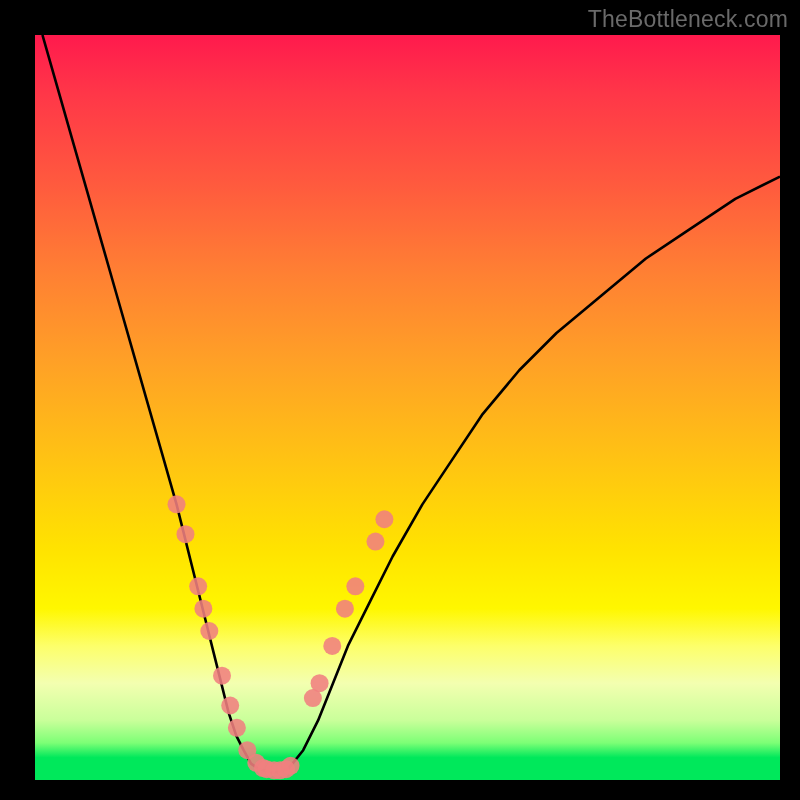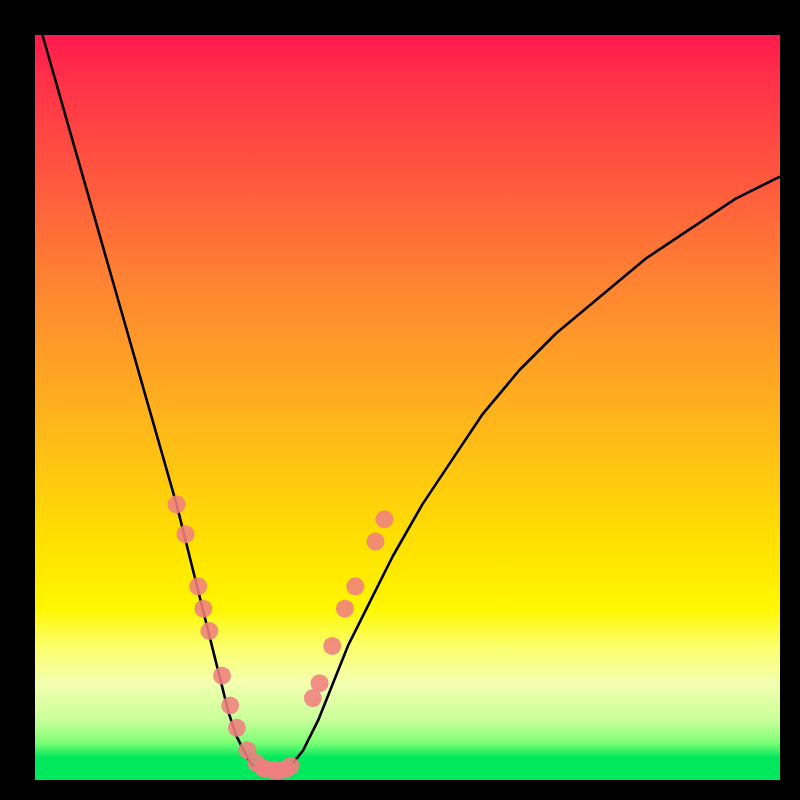--- a/index.html
+++ b/index.html
@@ -59,20 +59,21 @@
     left: 0;
     top: 0;
     width: 745px;
     height: 745px;
   }
 </style>
 </head>
 <body>
 
 <div class="frame">
+  <div class="watermark">TheBottleneck.com</div>
 
   <div class="plot-area">
     <svg class="curves" viewBox="0 0 745 745" preserveAspectRatio="none">
       <g id="curve-group">
           <path d="M7.45 0.00 L22.35 52.15 L37.25 104.30 L52.15 156.45 L67.05 208.60 L81.95 260.75 L96.85 312.90 L111.75 365.05 L126.65 417.20 L141.55 469.35 L149.00 499.15 L156.45 528.95 L163.90 558.75 L171.35 588.55 L178.80 618.35 L186.25 648.15 L193.70 677.95 L201.15 700.30 L208.60 715.20 L216.05 728.61 L223.50 733.83" fill="none" stroke="#000000" stroke-width="2.6" stroke-linejoin="round"></path>
           <path d="M223.50 733.83 L230.95 736.06 L238.40 737.55 L245.85 736.06 L253.30 733.83" fill="none" stroke="#000000" stroke-width="2.6" stroke-linejoin="round"></path>
           <path d="M253.30 733.83 L268.20 715.20 L283.10 685.40 L298.00 648.15 L312.90 610.90 L335.25 566.20 L357.60 521.50 L387.40 469.35 L417.20 424.65 L447.00 379.95 L484.25 335.25 L521.50 298.00 L566.20 260.75 L610.90 223.50 L655.60 193.70 L700.30 163.90 L745.00 141.55" fill="none" stroke="#000000" stroke-width="2.6" stroke-linejoin="round"></path>
         </g>
       <g id="dot-group">
           <circle cx="141.55" cy="469.35" r="9" fill="#f08080" fill-opacity="0.88"></circle>

